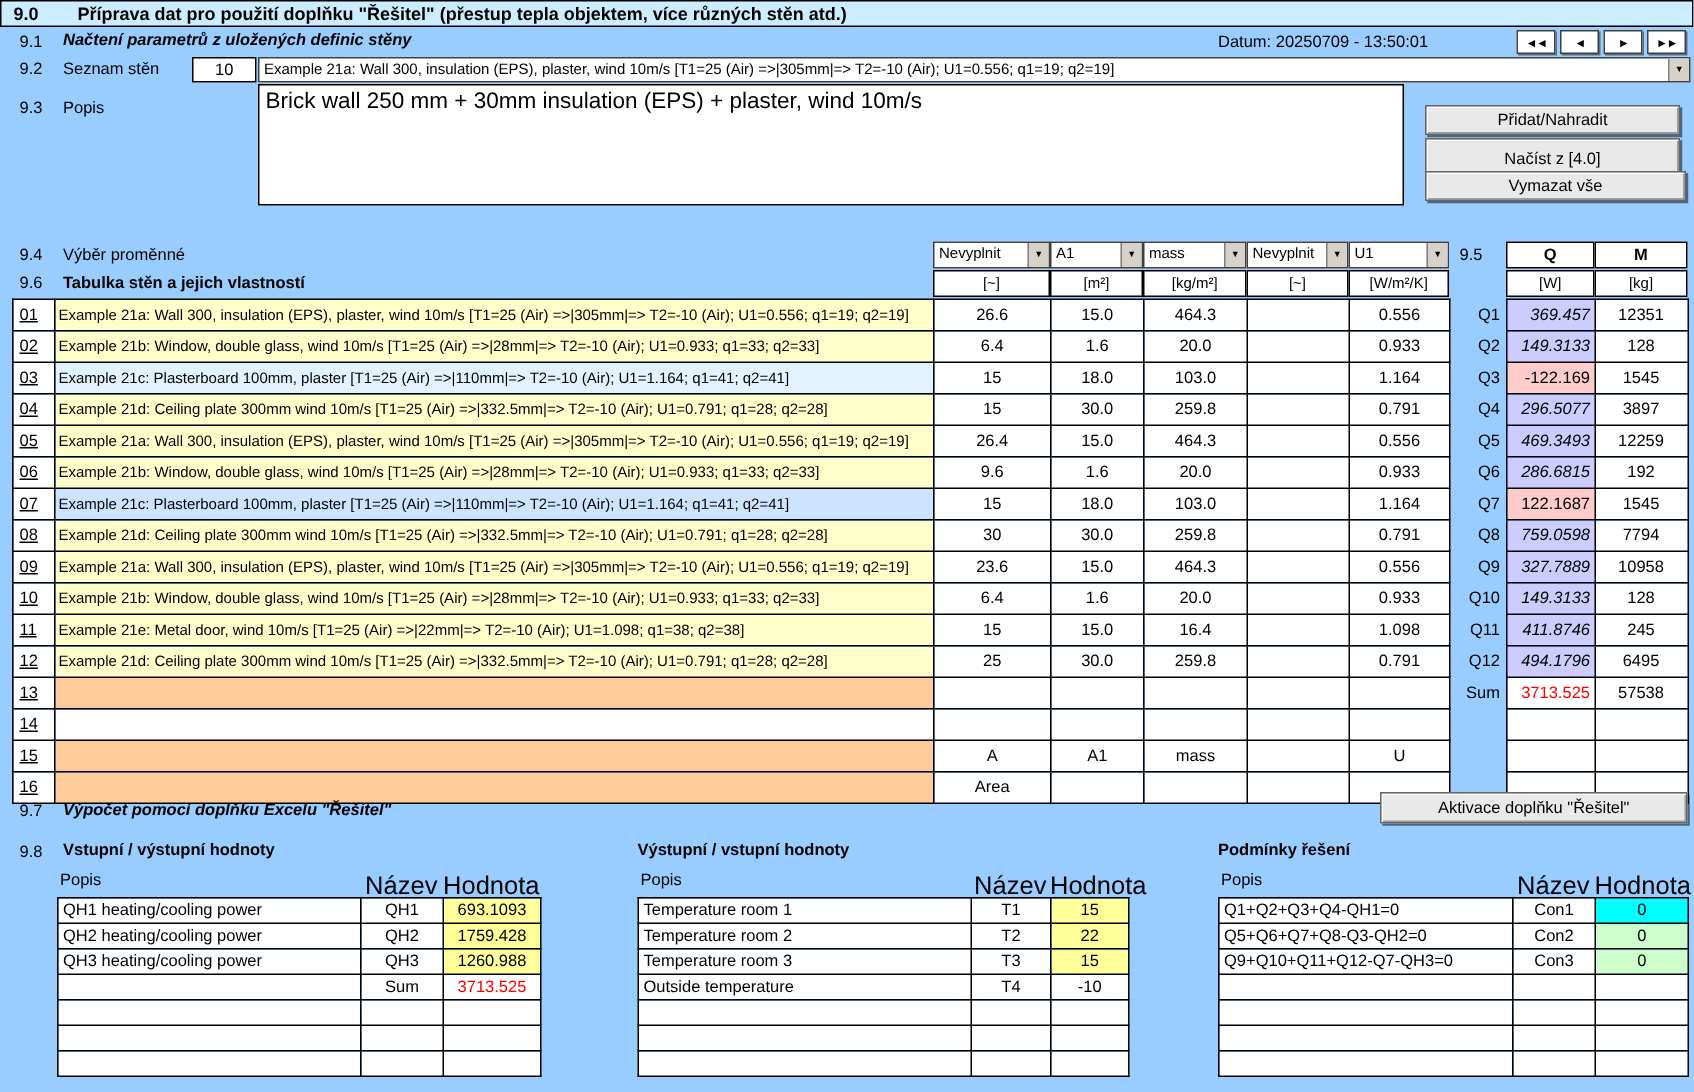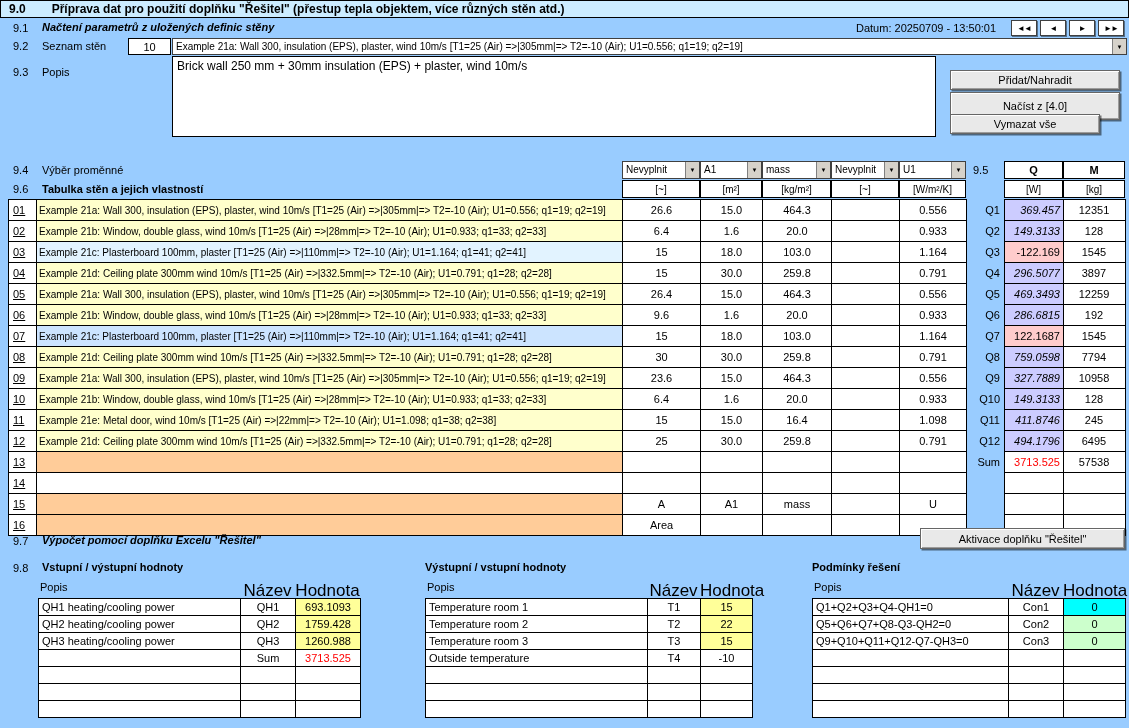--- a/index.html
+++ b/index.html
@@ -23,21 +23,21 @@
             box-shadow:1px 1px 0 rgba(0,0,0,.45); display:flex; align-items:center; justify-content:center;
             font-size:8px; letter-spacing:-1px; cursor:default; }
   .combo { background:#fff; border:1px solid #404040; display:flex; align-items:stretch; }
   .ctext { flex:1; font-size:10px; line-height:15px; padding:0 3px; white-space:nowrap; overflow:hidden; }
   .cbtn  { width:14px; background:#D6D2CA; border-left:1px solid #808080; display:flex;
            align-items:center; justify-content:center; font-size:6px; }
   .btn3d { background:#E9E9E9; border:1px solid #666;
            box-shadow:inset 1px 1px 0 #fff, inset -1px -1px 0 #9c9c9c, 1.5px 1.5px 0 rgba(0,0,0,.5);
            display:flex; align-items:center; justify-content:center; font-size:11px; cursor:default;
            white-space:nowrap; }
-  .textbox { background:#fff; border:1px solid #000; font-size:12px; padding:2px 4px; overflow:hidden; }
+  .textbox { background:#fff; border:1px solid #000; font-size:15px; padding:2px 4px; overflow:hidden; }
   .unit { font-size:10px; }
 
   #main-table { border-collapse:collapse; table-layout:fixed; }
   #main-table td { border:1px solid #000; height:19px; padding:0 2px; font-size:11px;
                    white-space:nowrap; overflow:hidden; background:#fff; }
   #main-table td.rn { text-align:left; padding:4px;text-decoration:underline; }
   #main-table td.dc { font-size:10px; }
   #main-table td.vc { text-align:center; }
   #main-table td.ql { border:none; background:transparent; text-align:right; padding-right:4px; }
   #main-table td.qc { text-align:right; padding-right:3px; }
@@ -67,21 +67,21 @@
 
 <div id="screen">
 
   <div class="abs topbar">
     <span class="hnum">9.0</span>
     <span class="htitle">Příprava dat pro použití doplňku "Řešitel" (přestup tepla objektem, více různých stěn atd.)</span>
   </div>
 
   <span class="abs lbl" style="left:13px;top:22px">9.1</span>
   <span class="abs lbl b i" style="left:42px;top:21px">Načtení parametrů z uložených definic stěny</span>
-  <span class="abs lbl" style="left:856px;top:22px">Datum: 20250709 - 13:50:01</span>
+  <span class="abs lbl" style="left:812px;top:22px">Datum: 20250709 - 13:50:01</span>
   <div class="abs navwrap" style="left:1011px;top:20px">
     <div class="navbtn">◄◄</div>
     <div class="navbtn">◄</div>
     <div class="navbtn">►</div>
     <div class="navbtn">►►</div>
   </div>
 
   <span class="abs lbl" style="left:13px;top:40px">9.2</span>
   <span class="abs lbl" style="left:42px;top:40px">Seznam stěn</span>
   <div class="abs cell" style="left:128px;top:38px;width:43px;height:17px">10</div>
@@ -90,21 +90,21 @@
     <div class="cbtn">▼</div>
   </div>
 
   <span class="abs lbl" style="left:13px;top:66px">9.3</span>
   <span class="abs lbl" style="left:42px;top:66px">Popis</span>
   <div class="abs textbox" style="left:172px;top:56px;width:764px;height:81px">
     <span>Brick wall 250 mm + 30mm insulation (EPS) + plaster, wind 10m/s</span>
   </div>
   <div class="abs btn3d" style="left:950px;top:70px;width:170px;height:20px">Přidat/Nahradit</div>
   <div class="abs btn3d" style="left:950px;top:92px;width:170px;height:28px">Načíst z [4.0]</div>
-  <div class="abs btn3d" style="left:950px;top:114px;width:150px;height:20px">Vymazat vše</div>
+  <div class="abs btn3d" style="left:950px;top:114px;width:174px;height:20px">Vymazat vše</div>
 
   <span class="abs lbl" style="left:13px;top:164px">9.4</span>
   <span class="abs lbl" style="left:42px;top:164px">Výběr proměnné</span>
   <div class="abs combo" style="left:622px;top:161px;width:78px;height:18px">
     <div class="ctext">Nevyplnit</div>
     <div class="cbtn">▼</div>
   </div>
   <div class="abs combo" style="left:700px;top:161px;width:62px;height:18px">
     <div class="ctext">A1</div>
     <div class="cbtn">▼</div>

